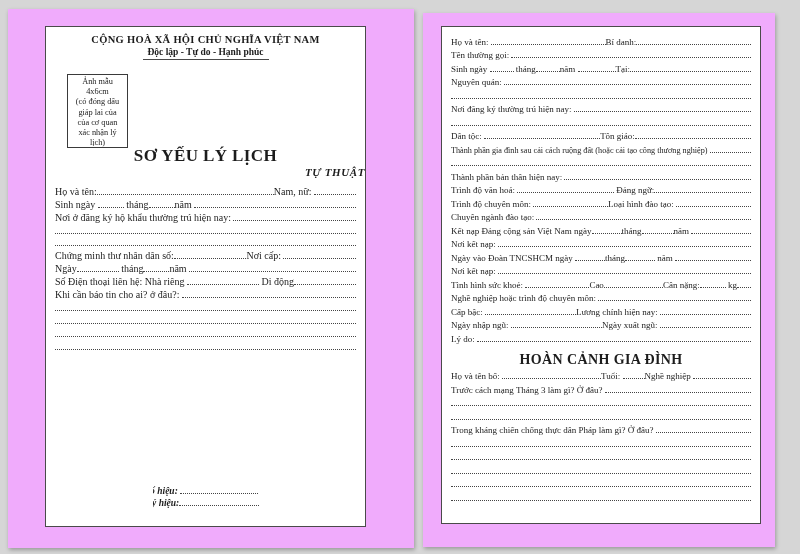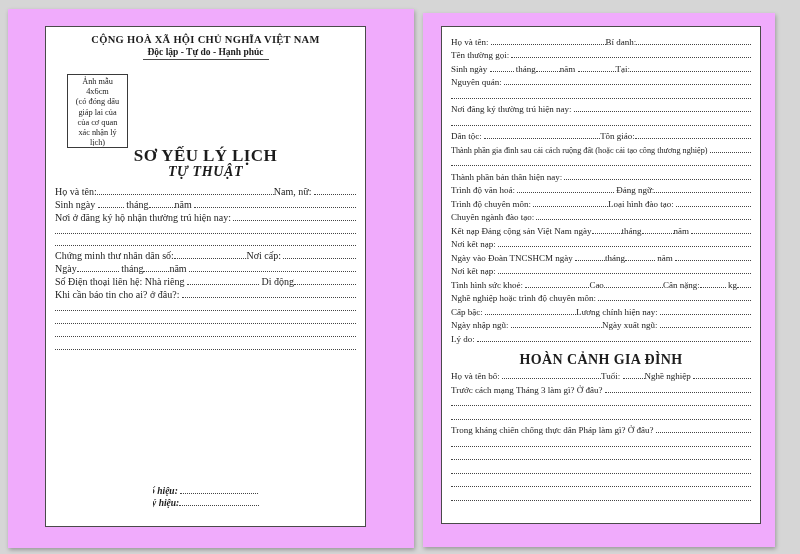--- a/index.html
+++ b/index.html
@@ -21,21 +21,21 @@
   .motto2{text-align:center;font-weight:bold;font-size:9.5px;line-height:12px;}
   .rule{width:126px;height:0;border-bottom:1.3px solid #4a4a4a;margin:1px auto 0 auto;}
 
   .photo-box{
     position:absolute;left:21px;top:47px;width:61px;height:74px;
     border:1.2px solid #3a3a3a;text-align:center;
     font-size:8.3px;line-height:10.2px;padding-top:2px;box-sizing:border-box;
   }
 
   .title{margin-top:86px;text-align:center;font-weight:bold;font-size:17px;line-height:20px;letter-spacing:.4px;}
-  .subtitle{text-align:center;font-weight:bold;font-style:italic;font-size:14px;line-height:12px;letter-spacing:.6px;}
+  .subtitle{text-align:right;font-weight:bold;font-style:italic;font-size:11px;line-height:12px;letter-spacing:.6px;}
 
   
   .lines{padding:0 9px;}
   .lines-left{margin-top:6px;font-size:10px;}
   .lines-right{padding-top:6px;font-size:9px;}
   .fline{display:flex;align-items:flex-end;height:12.9px;overflow:hidden;justify-content:center;}
   .lines-right .fline{height:13.5px;}
   .lines-right .fline.small{font-size:8.2px;}
   .lbl{white-space:pre;flex:0 0 auto;}
   .dots{flex:0 0 auto;border-bottom:1px dotted #444;margin-bottom:2px;min-width:0;}
@@ -77,21 +77,21 @@
         </div>
         <div class="fline">
           <span class="lbl">Sinh ngày </span>
           <span class="dots" style="width: 26px;"></span>
           <span class="lbl"> tháng</span>
           <span class="dots" style="width: 26px;"></span>
           <span class="lbl">năm </span>
           <span class="dots grow"></span>
         </div>
         <div class="fline">
-          <span class="lbl">Nơi ở đăng ký hộ nhận thường trú hiện nay: </span>
+          <span class="lbl">Nơi ở đăng ký hộ khẩu thường trú hiện nay: </span>
           <span class="dots grow"></span>
         </div>
         <div class="fline">
           <span class="dots grow"></span>
         </div>
         <div class="fline">
           <span class="dots grow"></span>
         </div>
         <div class="fline">
           <span class="lbl">Chứng minh thư nhân dân số:</span>

